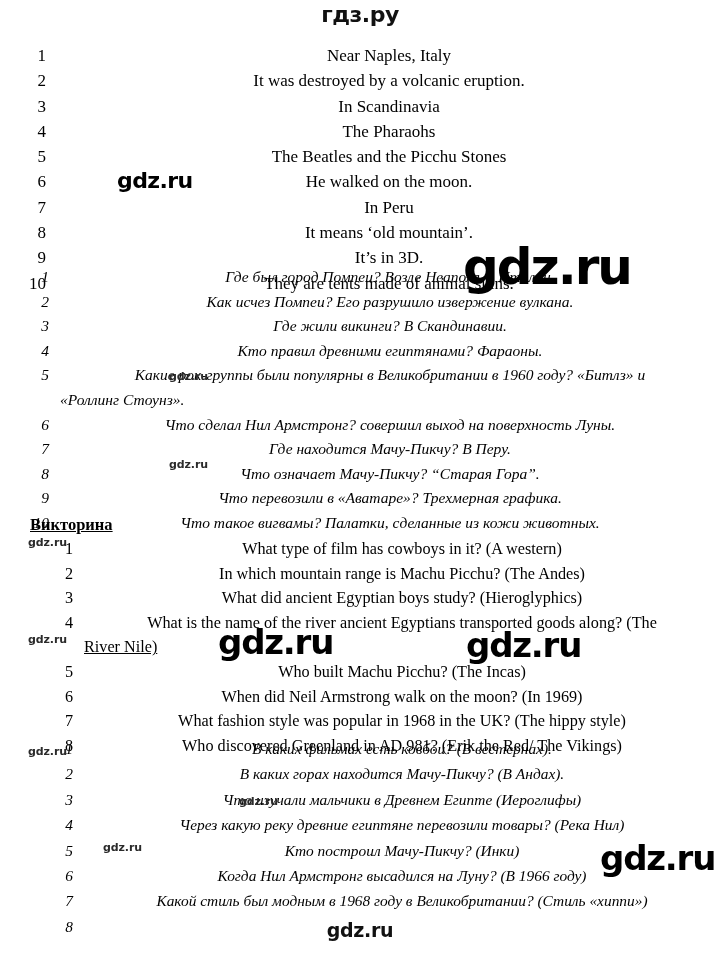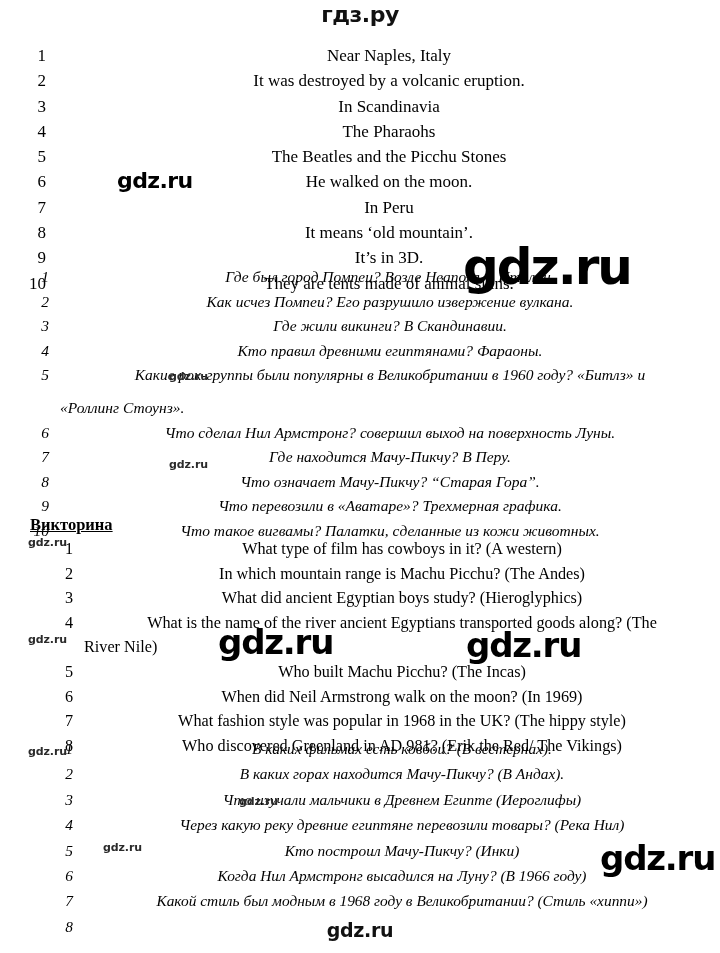--- a/index.html
+++ b/index.html
@@ -112,21 +112,20 @@
   }
   #answers-ru li {
     font-size: 15.5px;
     line-height: 24.6px;
     font-style: italic;
     padding-left: 60px;
   }
   #answers-ru .num { left: 31px; width: 18px; }
   #answers-ru .cont {
     display: block;
-    margin-top: 8px;
   }
 
   
   #quiz-heading {
     position: absolute;
     top: 515px;
     left: 30px;
     font-size: 16.5px;
     font-weight: bold;
     text-decoration: underline;
@@ -135,21 +134,21 @@
   
   #quiz-en {
     top: 537px;
   }
   #quiz-en li {
     font-size: 16.2px;
     line-height: 24.6px;
     padding-left: 84px;
   }
   #quiz-en .num { left: 57px; width: 16px; }
-  #quiz-en .cont { display: block; }
+  #quiz-en .cont { display: block; text-decoration: underline; }
 
   
   #quiz-ru {
     top: 736px;
   }
   #quiz-ru li {
     font-size: 15.4px;
     line-height: 25.4px;
     font-style: italic;
     padding-left: 84px;

